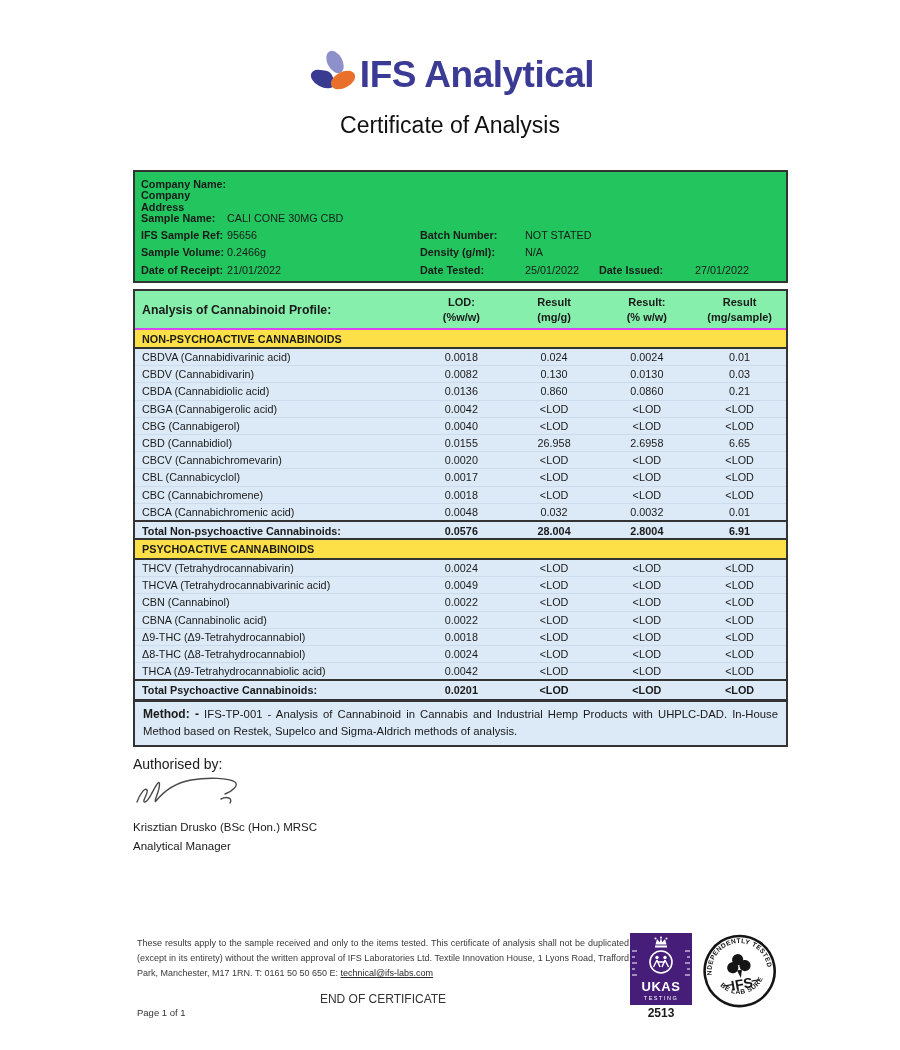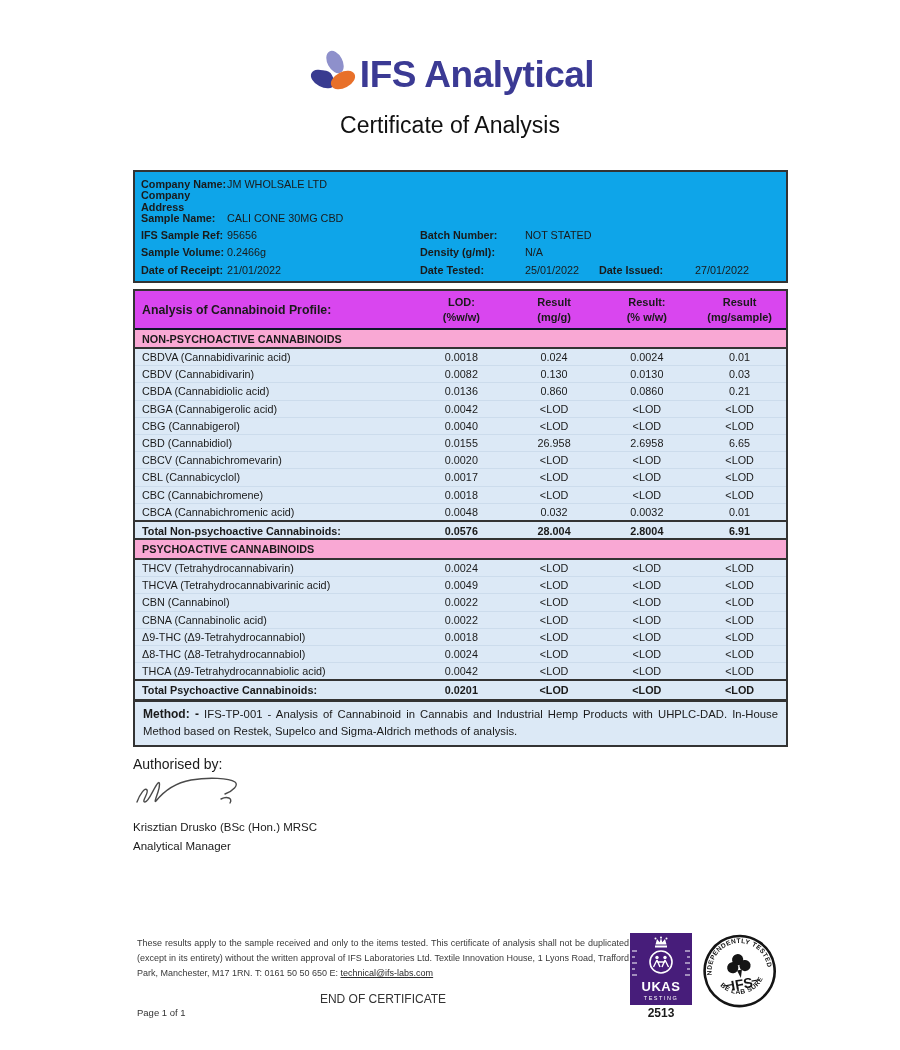--- a/index.html
+++ b/index.html
@@ -7,38 +7,38 @@
        font-family:"Liberation Sans", sans-serif;color:#1a1a1a;}
   .abs{position:absolute;}
 
   
   .brand-row{top:48px;left:0;width:900px;display:flex;justify-content:center;align-items:center;}
   .brand-text{font-size:37px;font-weight:bold;color:#3b3a94;letter-spacing:-0.5px;}
   .doc-title{top:112px;left:0;width:900px;text-align:center;font-size:23px;color:#111;}
 
   
   .info-table{top:170px;left:133px;width:655px;box-sizing:border-box;border:2px solid #333;
-              background:#0ea5e9;padding:3px 0;}
+              background:#22c55e;padding:3px 0;}
   .info-row{display:flex;align-items:center;height:17.2px;padding:0 6px;font-size:10.8px;}
   .ilabel{font-weight:bold;}
   .c1{flex:0 0 86px;} .c2{flex:0 0 193px;} .c3{flex:0 0 105px;} .c4{flex:0 0 74px;} .c5{flex:0 0 96px;}
   .rest{flex:1;}
 
   
   .atable{left:133px;width:655px;box-sizing:border-box;border:2px solid #333;background:#dce9f6;}
   .trow{display:flex;align-items:center;height:16.2px;font-size:10.8px;
         border-bottom:1px solid #ccdcec;}
   .trow:last-child{border-bottom:none;}
   .cell{box-sizing:border-box;}
   .cell.name{flex:0 0 280px;padding-left:7px;text-align:left;}
   .cell.num{flex:1;text-align:center;}
-  .ahead{display:flex;align-items:center;height:37px;background:#d946ef;border-bottom:2px solid #0f172a;}
+  .ahead{display:flex;align-items:center;height:37px;background:#86efac;border-bottom:2px solid #d946ef;}
   .ahead .name{font-size:12.3px;font-weight:bold;}
   .hcol{flex:1;text-align:center;font-size:11px;font-weight:bold;line-height:1.3;}
-  .secrow{display:flex;align-items:center;height:17px;background:#f9a8d4;font-weight:bold;
+  .secrow{display:flex;align-items:center;height:17px;background:#fde047;font-weight:bold;
           font-size:10.8px;padding-left:7px;border-bottom:2px solid #333;}
   .totalrow{display:flex;align-items:center;height:18px;font-weight:bold;font-size:10.8px;
             border-top:2px solid #333;}
 
   
   .method-box{top:700px;left:133px;width:655px;box-sizing:border-box;border:2px solid #333;
               background:#dce9f6;padding:3px 8px 5px 8px;font-size:11.3px;line-height:1.5;
               text-align:justify;}
   .method-box b{font-size:12px;}
 
@@ -69,21 +69,20 @@
       <ellipse cx="20" cy="28" rx="7" ry="5" transform="rotate(28 20 28)" fill="#393b90"></ellipse>
     </svg>
   </span>
   <span class="brand-text">IFS Analytical</span>
 </div>
 <div class="abs doc-title">Certificate of Analysis</div>
 
 <div class="abs info-table">
   <div class="info-row">
     <span class="ilabel c1">Company Name:</span>
-    <span class="rest">JM WHOLSALE LTD</span>
   </div>
   <div class="info-row">
     <span class="ilabel c1">Company Address</span>
   </div>
   <div class="info-row">
     <span class="ilabel c1">Sample Name:</span>
     <span class="rest">CALI CONE 30MG CBD</span>
   </div>
   <div class="info-row">
     <span class="ilabel c1">IFS Sample Ref:</span>

